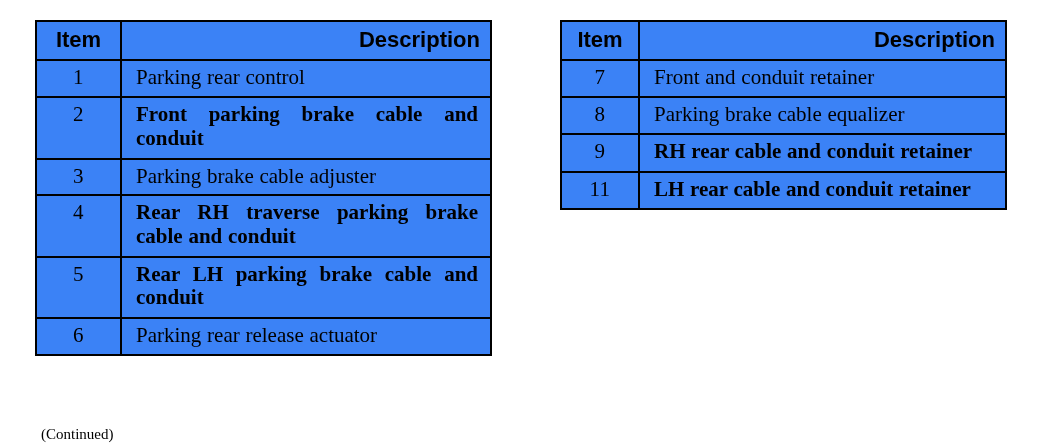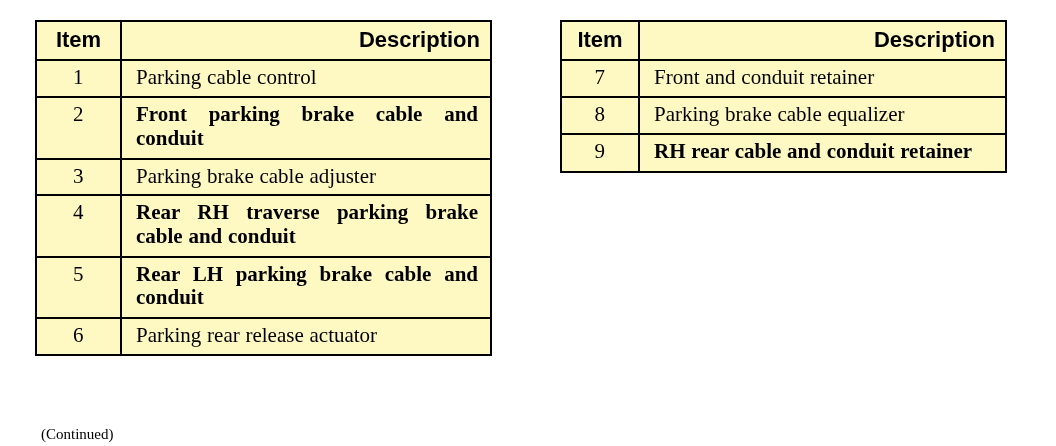--- a/index.html
+++ b/index.html
@@ -19,21 +19,21 @@
   .page {
     position: absolute;
     inset: 0;
   }
 
   
   .parts-table {
     position: absolute;
     border-collapse: collapse;
     table-layout: fixed;
-    background: #fef9c3;
+    background: #3b82f6;
   }
   .parts-table,
   .parts-table th,
   .parts-table td {
     border: 2px solid #000000;
   }
 
   #table-left  { left: 35px;  top: 20px; width: 457px; }
   #table-right { left: 560px; top: 20px; width: 447px; }
 
@@ -97,21 +97,21 @@
     </colgroup>
     <thead>
       <tr>
         <th class="th-item">Item</th>
         <th class="th-desc">Description</th>
       </tr>
     </thead>
     <tbody>
       <tr>
         <td class="cell-item">1</td>
-        <td class="cell-desc">Parking cable control</td>
+        <td class="cell-desc">Parking rear control</td>
       </tr>
       <tr class="two-line">
         <td class="cell-item">2</td>
         <td class="cell-desc">Front parking brake cable and conduit</td>
       </tr>
       <tr>
         <td class="cell-item">3</td>
         <td class="cell-desc">Parking brake cable adjuster</td>
       </tr>
       <tr class="two-line">
@@ -146,18 +146,22 @@
         <td class="cell-desc">Front and conduit retainer</td>
       </tr>
       <tr>
         <td class="cell-item">8</td>
         <td class="cell-desc">Parking brake cable equalizer</td>
       </tr>
       <tr class="two-line">
         <td class="cell-item">9</td>
         <td class="cell-desc">RH rear cable and conduit retainer</td>
       </tr>
+      <tr class="two-line">
+        <td class="cell-item">11</td>
+        <td class="cell-desc">LH rear cable and conduit retainer</td>
+      </tr>
     </tbody>
   </table>
 
   <div id="continued-note">(Continued)</div>
 
 </div>
 
 </body></html>

